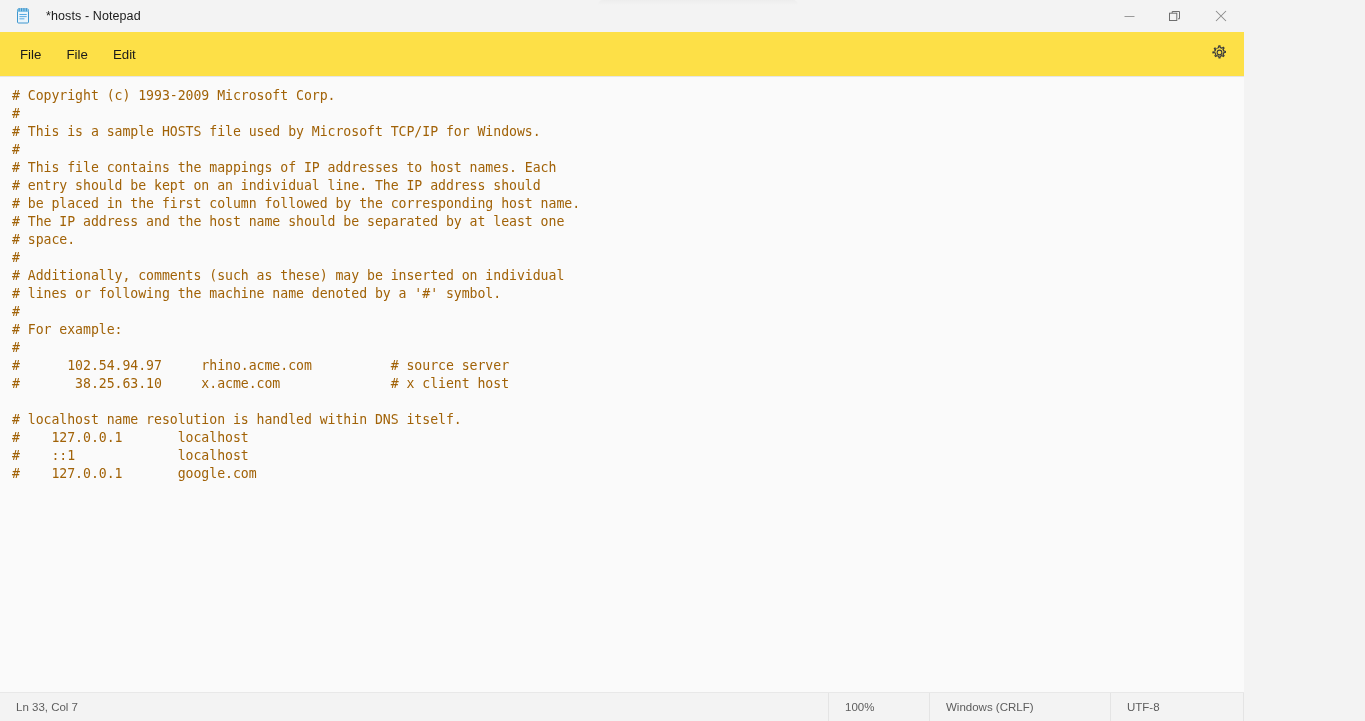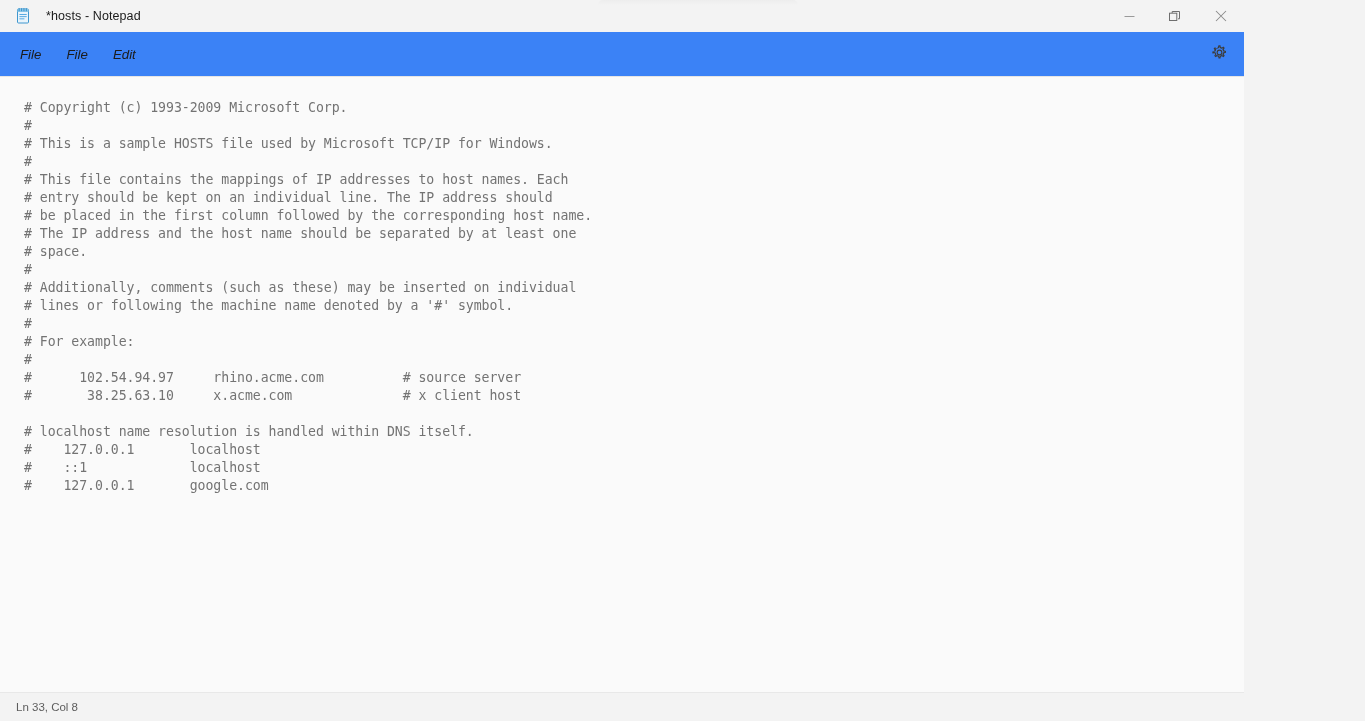--- a/index.html
+++ b/index.html
@@ -77,26 +77,25 @@
     padding: 0;
     cursor: default;
   }
   .win-btn svg { display: block; }
 
   
   .menubar {
     position: relative;
     height: 44px;
     min-height: 44px;
-    background: #3b82f6;
+    background: #fde047;
     display: flex;
     align-items: center;
     border-bottom: 1px solid #e5e5e5;
     flex: 0 0 auto;
-    font-style: italic;
   }
   .menu-item {
     font-size: 13.3px;
     color: #1b1b1b;
     padding: 5px 11px;
     margin-left: 3px;
     border-radius: 4px;
     white-space: nowrap;
     cursor: default;
   }
@@ -116,26 +115,26 @@
   }
 
   
   .editor {
     flex: 1 1 auto;
     background: #fafafa;
     overflow: hidden;
     position: relative;
   }
   .editor-text {
-    margin: 12px;
+    margin: 0;
     padding: 10px 0 0 12px;
     font-family: "DejaVu Sans Mono", "Liberation Mono", monospace;
     font-size: 13.2px;
     line-height: 18px;
-    color: #737373;
+    color: #a16207;
     white-space: pre;
     tab-size: 8;
     letter-spacing: -0.05px;
   }
 
   
   .statusbar {
     height: 28px;
     min-height: 28px;
     background: #f3f3f3;
@@ -255,16 +254,21 @@
 #       38.25.63.10     x.acme.com              # x client host
 
 # localhost name resolution is handled within DNS itself.
 #    127.0.0.1       localhost
 #    ::1             localhost
 #    127.0.0.1       google.com
 </pre>
   </div>
 
   <div class="statusbar">
-    <span class="status-left">Ln 33, Col 8</span>
+    <span class="status-left">Ln 33, Col 7</span>
+    <div class="status-right">
+      <span class="status-cell zoom">100%</span>
+      <span class="status-cell eol">Windows (CRLF)</span>
+      <span class="status-cell enc">UTF-8</span>
+    </div>
   </div>
 
 </div>
 
 </body></html>

